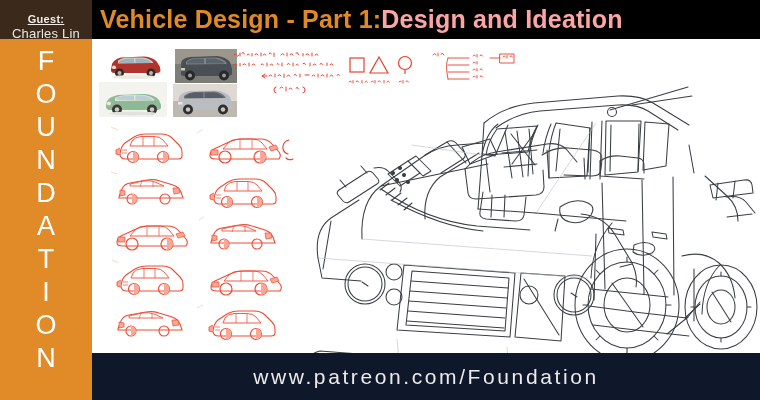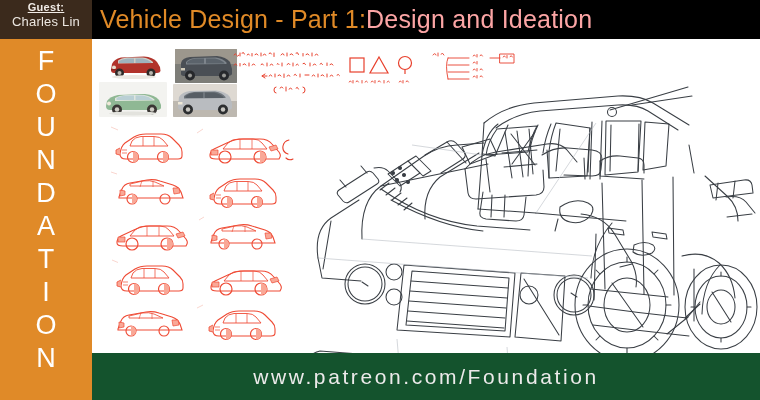--- a/index.html
+++ b/index.html
@@ -4,28 +4,28 @@
 <style>
   html,body{margin:0;padding:0;background:#000;}
   body{width:760px;height:400px;overflow:hidden;font-family:"Liberation Sans",sans-serif;}
 
   #slide{position:relative;width:760px;height:400px;background:#000;}
 
   
   #header{position:absolute;left:0;top:0;width:760px;height:39px;background:#000;}
   #guest-badge{position:absolute;left:0;top:0;width:92px;height:39px;
       background:#3b2a1c;display:flex;flex-direction:column;
-      align-items:center;justify-content:flex-start;padding-top:4px;box-sizing:border-box;}
+      align-items:center;justify-content:flex-start;padding-top:16px;box-sizing:border-box;}
   #guest-label{color:#f2ece6;font-size:11px;font-weight:bold;letter-spacing:.3px;
       text-decoration:underline;line-height:12px;margin-top:-3px;}
   #guest-name{color:#ece7e1;font-size:13px;line-height:14px;margin-top:2px;letter-spacing:.2px;}
 
   #title-wrap{position:absolute;left:100px;top:0;height:39px;display:flex;
       align-items:center;white-space:nowrap;}
-  .ttl{font-size:25px;letter-spacing:.2px;font-weight:400;}
+  .ttl{font-size:25px;letter-spacing:.2px;font-weight:700;}
   #title-main{color:#e08a27;}
   #title-sub{color:#fca5a5;}
 
   
   #brand-band{position:absolute;left:0;top:39px;width:92px;height:361px;background:#e08a28;}
   #brand-letters{position:absolute;left:0;top:6px;width:92px;
       display:flex;flex-direction:column;align-items:center;}
   .brand-letter{color:#ffffff;font-size:27px;line-height:33px;font-weight:300;
       letter-spacing:0;font-family:"Liberation Sans",sans-serif;}
 
@@ -45,21 +45,21 @@
 
   
   #notes{position:absolute;left:140px;top:10px;width:130px;height:48px;}
   #symbols{position:absolute;left:255px;top:12px;width:80px;height:46px;}
   #minidiagram{position:absolute;left:338px;top:10px;width:90px;height:44px;}
 
   
   #main-art{position:absolute;left:190px;top:30px;width:478px;height:284px;}
 
   
-  #footer{position:absolute;left:92px;top:353px;width:668px;height:47px;background:#14532d;
+  #footer{position:absolute;left:92px;top:353px;width:668px;height:47px;background:#0f172a;
       display:flex;align-items:center;justify-content:center;}
   #footer-url{color:#eceaea;font-size:21px;letter-spacing:2.6px;font-weight:300;}
 
   svg{display:block;}
 </style>
 </head>
 <body>
 
 <div id="slide">
 

